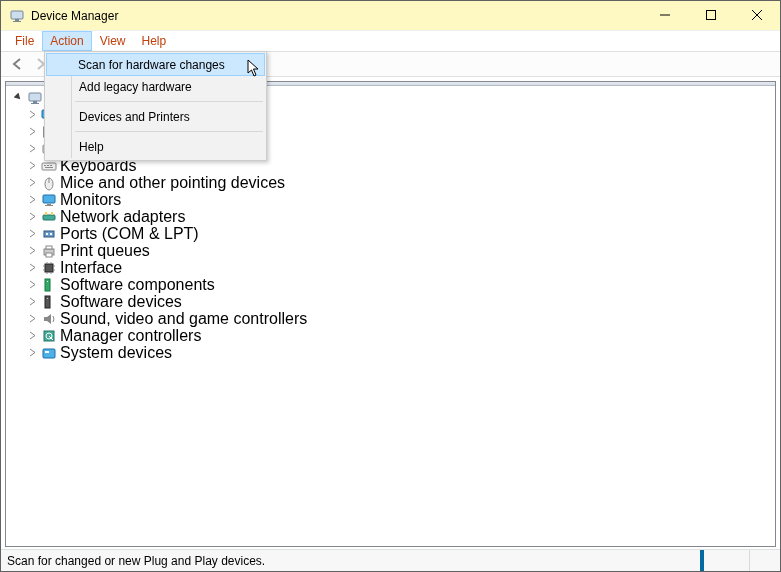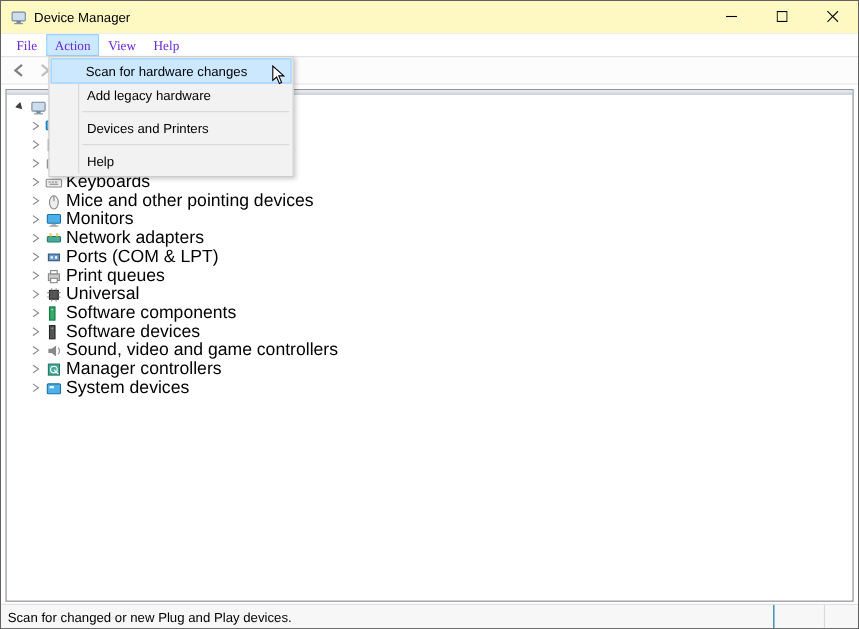--- a/index.html
+++ b/index.html
@@ -4,37 +4,37 @@
   <style>
     * { box-sizing: border-box; margin: 0; padding: 0; font-family: "Segoe UI", Tahoma, sans-serif; font-size: 12px; }
     body { background: #fff; width: 781px; height: 572px; border: 1px solid #616161; overflow: hidden; position: relative; }
     .titlebar { height: 30px; display: flex; align-items: center; padding-left: 8px; background: #fef9c3; border-bottom: 1px solid #eee; }
     .titlebar .app-icon { width: 16px; height: 16px; margin-right: 6px; }
     .titlebar .title { flex: 1; font-size: 12px; color: #000; }
     .winbtns { display: flex; height: 100%; }
     .winbtn { width: 46px; height: 28px; display: flex; align-items: center; justify-content: center; }
     .winbtn svg { width: 10px; height: 10px; }
     .menubar { height: 20px; display: flex; align-items: stretch; padding-left: 6px; background: #fff; }
-    .menubar .menu-item { padding: 2px 8px; color: #6d28d9; display: flex; align-items: center; font-family: Liberation Serif, serif; }
+    .menubar .menu-item { padding: 2px 8px; color: #c2410c; display: flex; align-items: center; }
     .menubar .menu-item.open { background: #cce8ff; border: 1px solid #99d1ff; padding: 1px 7px; text-align: right; }
     .toolbar { height: 26px; border-top: 1px solid #e0e0e0; border-bottom: 1px solid #e0e0e0; display: flex; align-items: center; padding-left: 6px; background: #fcfcfc; }
     .toolbar .sep { width: 1px; height: 18px; background: #d0d0d0; margin: 0 4px; }
     .tb-btn { width: 22px; height: 22px; display: flex; align-items: center; justify-content: center; }
     .content { position: relative; height: calc(100% - 30px - 20px - 26px - 22px); background: #fff; }
     .tree-panel { position: absolute; left: 4px; top: 4px; right: 4px; bottom: 2px; border: 1px solid #828790; background: #fff; padding-top: 3px; overflow: hidden; }
     .tree-panel .reshdr { position: absolute; top: 0; left: 0; right: 0; height: 4px; background: linear-gradient(#e5eaf0, #d8dee6); border-bottom: 1px solid #b5bcc6; }
     .tree { padding-left: 6px; padding-top: 4px; }
     .tree-row { display: flex; align-items: center; height: 17px; gap: 3px; }
     .expando { width: 12px; height: 12px; display: flex; align-items: center; justify-content: center; cursor: pointer; }
     .expando svg { width: 9px; height: 9px; }
     .dev-icon { width: 16px; height: 16px; display: flex; align-items: center; justify-content: center; }
     .node-label { color: #000; font-size: 16px; }
     .root-items { padding-left: 14px; }
     .statusbar { height: 22px; border-top: 1px solid #e0e0e0; display: flex; align-items: center; padding-left: 6px; background: #f7f7f7; color: #000; position: absolute; bottom: 0; left: 0; right: 0; }
-    .statusbar .seg { border-right: 1px solid #0369a1; height: 100%; display: flex; align-items: center; padding-right: 8px; flex: 1; }
+    .statusbar .seg { border-right: 4px solid #0369a1; height: 100%; display: flex; align-items: center; padding-right: 8px; flex: 1; }
     .contextmenu { position: absolute; top: 50px; left: 43px; width: 223px; background: #f2f2f2; border: 1px solid #ccc; box-shadow: 2px 2px 4px rgba(0,0,0,0.2); padding: 2px; z-index: 10; }
     .contextmenu .gut { position: absolute; left: 26px; top: 2px; bottom: 2px; width: 1px; background: #d7d7d7; }
     .menu-row { height: 23px; display: flex; align-items: center; padding-left: 32px; color: #000; position: relative; }
     .menu-row.hi { background: #cce8ff; border: 1px solid #99d1ff; padding-left: 31px; margin: -1px; }
     .menu-sep { height: 1px; background: #d7d7d7; margin: 3px 1px 3px 28px; }
     .cursor { position: absolute; top: 58px; left: 246px; z-index: 20; width: 16px; height: 20px; pointer-events: none; }
   </style>
 </head>
 <body>
 
@@ -255,21 +255,21 @@
                 <line x1="2" y1="6" x2="4" y2="6" stroke="#888"></line>
                 <line x1="2" y1="10" x2="4" y2="10" stroke="#888"></line>
                 <line x1="12" y1="6" x2="14" y2="6" stroke="#888"></line>
                 <line x1="12" y1="10" x2="14" y2="10" stroke="#888"></line>
                 <line x1="6" y1="2" x2="6" y2="4" stroke="#888"></line>
                 <line x1="10" y1="2" x2="10" y2="4" stroke="#888"></line>
                 <line x1="6" y1="12" x2="6" y2="14" stroke="#888"></line>
                 <line x1="10" y1="12" x2="10" y2="14" stroke="#888"></line>
               </svg>
             </span>
-            <span class="node-label">Universal</span>
+            <span class="node-label">Interface</span>
           </div>
           <div class="tree-row">
             <span class="expando">
               <svg viewBox="0 0 9 9">
                 <path d="M2 1 L7 4.5 L2 8" fill="none" stroke="#888" stroke-width="1"></path>
               </svg>
             </span>
             <span class="dev-icon">
               <svg viewBox="0 0 16 16">
                 <rect x="4" y="2" width="5" height="12" fill="#3a6" stroke="#174"></rect>

